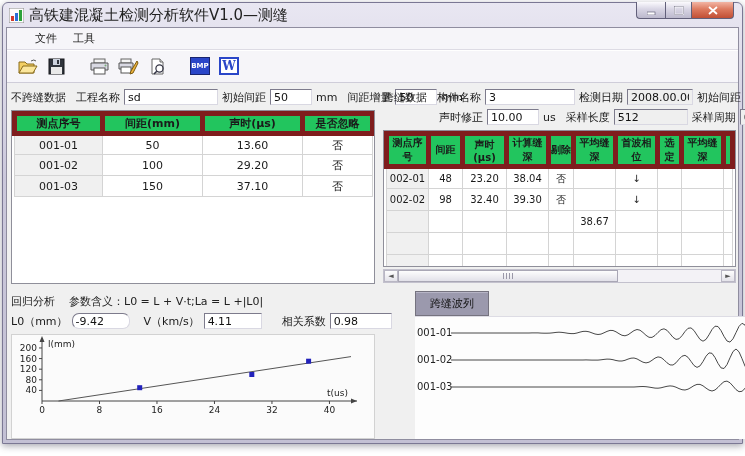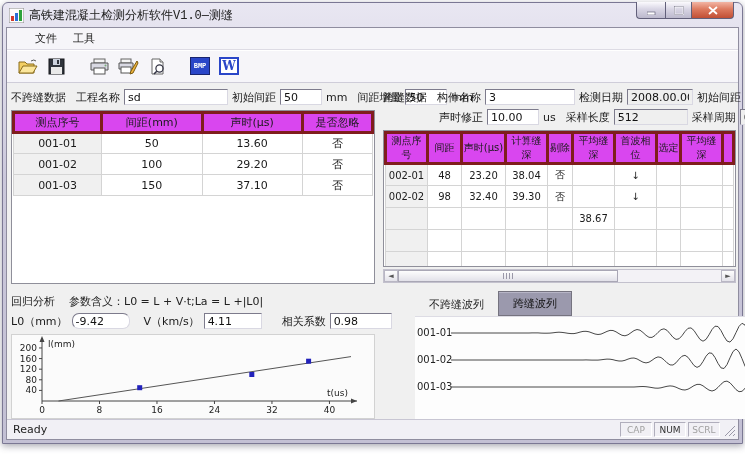--- a/index.html
+++ b/index.html
@@ -5,37 +5,37 @@
   *{box-sizing:border-box;margin:0;padding:0;}
   html,body{width:745px;height:456px;background:#ffffff;
     font-family:"DejaVu Sans","Liberation Sans",sans-serif;font-size:11px;color:#1a1a1a;overflow:hidden;}
   .window{position:absolute;left:2px;top:2px;width:741px;height:442px;
     background:linear-gradient(#e9e7f2,#cbc8db 40%,#c3c0d4);
     border:1px solid #7b7894;border-radius:6px 6px 0 0;
     box-shadow:0 2px 7px rgba(60,60,80,.45);display:flex;flex-direction:column;}
   
   .titlebar{height:24px;display:flex;align-items:center;padding:0 6px;position:relative;flex:0 0 auto;}
   .app-icon{width:15px;height:15px;margin-right:5px;flex:0 0 auto;}
-  .title-text{font-size:12px;color:#222;white-space:nowrap;font-family:Liberation Mono, monospace;}
+  .title-text{font-size:15px;color:#222;white-space:nowrap;}
   .winbtns{position:absolute;right:8px;top:-1px;display:flex;}
   .wbtn{height:17px;border:1px solid #62607a;border-top:none;display:flex;align-items:center;justify-content:center;
     background:linear-gradient(#fbfafd,#d8d5e4 45%,#bcb9cd);}
   .wbtn.min{width:29px;border-radius:0 0 0 4px;border-right:none;}
   .wbtn.max{width:27px;}
   .wbtn.close{width:42px;border-radius:0 0 4px 0;border-left:none;
     background:linear-gradient(#f2b5a4,#dd7a5f 45%,#c14f35);}
   
   .frame{flex:1;margin:0 3px 3px 3px;background:#f0f0f0;border:1px solid #8f8d9f;
     display:flex;flex-direction:column;min-height:0;}
   .menubar{height:22px;background:#f6f5f9;border-bottom:1px solid #dddbe4;display:flex;align-items:center;padding:0 20px;flex:0 0 auto;}
   .menu-item{padding:2px 8px;color:#222;}
   .toolbar{height:33px;background:#f6f5f9;border-bottom:1px solid #cfcdd9;box-shadow:inset 0 1px 0 #ffffff;
     display:flex;align-items:center;padding:0 8px;flex:0 0 auto;}
   .tool{width:24px;height:24px;display:flex;align-items:center;justify-content:center;margin-right:5px;}
-  .tool.gap{margin-left:14px;font-family:Liberation Mono, monospace;}
+  .tool.gap{margin-left:14px;}
   .badge-bmp{width:20px;height:18px;background:#2a46c8;border:1px solid #18246e;color:#fff;
     font-size:7px;font-weight:bold;display:flex;align-items:center;justify-content:center;letter-spacing:0;}
   .badge-w{width:20px;height:18px;background:#fff;border:2px solid #2a46c8;color:#2a46c8;
     font-size:12px;font-weight:bold;font-family:"DejaVu Serif","Liberation Serif",serif;
     display:flex;align-items:center;justify-content:center;}
   
   .client{flex:1;padding:4px 3px 0 4px;display:flex;flex-direction:column;min-height:0;}
   .top-row{display:flex;flex:0 0 200px;}
   .panel-left{width:364px;margin-right:8px;}
   .panel-right{width:353px;}
@@ -43,21 +43,21 @@
   .lbl{margin-right:4px;}
   .grp-title{margin-right:10px;}
   .tb{height:16px;border:1px solid;border-color:#7d7b8c #d9d8e2 #d9d8e2 #7d7b8c;background:#fff;
     font-size:11px;padding:0 3px;font-family:inherit;color:#111;margin-right:4px;}
   .tb.ro{background:#efefef;}
   .unit{margin-right:10px;}
   .tablebox{background:#fff;border:1px solid #8f8f9a;margin-top:3px;overflow:hidden;}
   .tablebox.nc{height:174px;}
   .tablebox.cr{height:137px;}
   table{border-collapse:collapse;width:100%;table-layout:fixed;font-size:11px;}
-  th{background:#d946ef;font-weight:normal;border:3px solid #7f1d1d;height:20px;text-align:center;overflow:hidden;}
+  th{background:#22c55e;font-weight:bold;border:5px solid #7f1d1d;height:20px;text-align:center;overflow:hidden;}
   td{border:1px solid #d4d4d4;height:21px;text-align:center;overflow:hidden;background:#fff;}
   td:first-child{background:#f0f0f0;}
   .cross-table{font-size:10px;}
   .cross-table th{height:22px;}
   .cross-table td{height:22px;}
   .cross-table th:nth-child(1){width:42px;} .cross-table th:nth-child(2){width:34px;}
   .cross-table th:nth-child(3){width:44px;} .cross-table th:nth-child(4){width:42px;}
   .cross-table th:nth-child(5){width:25px;} .cross-table th:nth-child(6){width:42px;}
   .cross-table th:nth-child(7){width:42px;} .cross-table th:nth-child(8){width:24px;}
   .cross-table th:nth-child(9){width:42px;}
@@ -183,21 +183,21 @@
     </div>
 
     <div class="client">
 
       <div class="top-row">
 
         <div class="panel-left">
           <div class="fields-row">
             <span class="grp-title">不跨缝数据</span>
             <span class="lbl">工程名称</span>
-            <input class="tb" style="width: 104px;" value="sd">
+            <input class="tb" style="width: 94px;" value="sd">
             <span class="lbl">初始间距</span>
             <input class="tb" style="width: 42px;" value="50">
             <span class="unit">mm</span>
             <span class="lbl">间距增量</span>
             <input class="tb" style="width: 42px;" value="50">
             <span class="unit">mm</span>
           </div>
           <div class="tablebox nc">
             <table class="nc-table">
               <thead>
@@ -392,42 +392,30 @@
                 <line x1="46.5" y1="66.0" x2="339.0" y2="21.6" stroke="#555555"></line>
                 <rect x="125.2" y="50.2" width="5" height="5" fill="#2222bb"></rect>
                 <rect x="237.3" y="37.0" width="5" height="5" fill="#2222bb"></rect>
                 <rect x="294.1" y="23.7" width="5" height="5" fill="#2222bb"></rect>
               </svg>
           </div>
         </div>
 
         <div class="wavepanel">
           <div class="tabs">
-            <div class="tab">不跨缝波列</div>
             <div class="tab active">跨缝波列</div>
           </div>
           <div class="wavebox">
             <svg width="349" height="94" viewBox="0 0 349 94">
                 <text x="2" y="19" font-size="10" fill="#222">001-01</text>
                 <path d="M36 16 L39 16.0 L42 16.0 L45 16.0 L48 16.0 L51 16.0 L54 16.0 L57 16.0 L60 16.0 L63 16.0 L66 16.0 L69 16.0 L72 16.0 L75 16.0 L78 16.0 L81 16.0 L84 16.0 L87 16.0 L90 16.0 L93 16.0 L96 16.0 L99 16.0 L102 16.0 L105 16.0 L108 16.0 L111 16.0 L114 16.0 L117 15.9 L120 15.9 L123 15.9 L126 16.1 L129 16.2 L132 16.2 L135 16.1 L138 15.8 L141 15.4 L144 15.2 L147 15.4 L150 15.8 L153 16.3 L156 16.6 L159 16.6 L162 16.0 L165 15.1 L168 14.4 L171 14.3 L174 14.8 L177 15.9 L180 17.0 L183 17.5 L186 17.1 L189 15.8 L192 14.4 L195 13.4 L198 13.5 L201 14.8 L204 16.7 L207 18.3 L210 18.8 L213 17.8 L216 15.7 L219 13.6 L222 12.5 L225 13.2 L228 15.5 L231 18.3 L234 20.3 L237 20.4 L240 18.5 L243 15.4 L246 12.7 L249 11.8 L252 13.3 L255 16.7 L258 20.3 L261 22.4 L264 21.8 L267 18.7 L270 14.5 L273 11.3 L276 10.9 L279 13.5 L282 18.1 L285 22.4 L288 24.2 L291 22.4 L294 17.8 L297 12.5 L300 9.2 L303 9.5 L306 13.6 L309 19.4 L312 24.0 L315 25.1 L318 21.8 L321 15.6 L324 9.4 L327 6.3 L330 8.0 L333 13.6 L336 20.6 L339 25.3 L342 25.2 L345 20.2" fill="none" stroke="#333" stroke-width="0.9"></path>
                 <text x="2" y="46" font-size="10" fill="#222">001-02</text>
                 <path d="M36 43 L39 43.0 L42 43.0 L45 43.0 L48 43.0 L51 43.0 L54 43.0 L57 43.0 L60 43.0 L63 43.0 L66 43.0 L69 43.0 L72 43.0 L75 43.0 L78 43.0 L81 43.0 L84 43.0 L87 43.0 L90 43.0 L93 43.0 L96 43.0 L99 43.0 L102 43.0 L105 43.0 L108 43.0 L111 43.0 L114 43.0 L117 43.0 L120 43.0 L123 43.0 L126 43.0 L129 43.0 L132 43.0 L135 43.0 L138 43.0 L141 43.0 L144 43.0 L147 43.0 L150 43.0 L153 43.0 L156 43.0 L159 43.0 L162 43.0 L165 43.0 L168 43.0 L171 42.9 L174 43.0 L177 43.1 L180 43.1 L183 43.1 L186 42.8 L189 42.4 L192 42.1 L195 42.2 L198 42.7 L201 43.5 L204 44.0 L207 44.0 L210 43.3 L213 42.1 L216 41.2 L219 41.0 L222 41.9 L225 43.6 L228 45.2 L231 45.9 L234 45.2 L237 43.3 L240 41.1 L243 39.9 L246 40.5 L249 42.8 L252 45.8 L255 47.9 L258 48.0 L261 45.8 L264 42.2 L267 39.2 L270 38.3 L273 40.3 L276 44.4 L279 48.5 L282 50.4 L285 48.9 L288 44.5 L291 39.2 L294 35.9 L297 36.3 L300 40.5 L303 46.4 L306 50.9 L309 51.5 L312 47.6 L315 40.8 L318 34.5 L321 32.0 L324 34.8 L327 41.6 L330 49.1 L333 53.2 L336 51.5 L339 44.6 L342 35.8 L345 29.5" fill="none" stroke="#333" stroke-width="0.9"></path>
                 <text x="2" y="73" font-size="10" fill="#222">001-03</text>
                 <path d="M36 70 L39 70.0 L42 70.0 L45 70.0 L48 70.0 L51 70.0 L54 70.0 L57 70.0 L60 70.0 L63 70.0 L66 70.0 L69 70.0 L72 70.0 L75 70.0 L78 70.0 L81 70.0 L84 70.0 L87 70.0 L90 70.0 L93 70.0 L96 70.0 L99 70.0 L102 70.0 L105 70.0 L108 70.0 L111 70.0 L114 70.0 L117 70.0 L120 70.0 L123 70.0 L126 70.0 L129 70.0 L132 70.0 L135 70.0 L138 70.0 L141 70.0 L144 70.0 L147 70.0 L150 70.0 L153 70.0 L156 70.0 L159 70.0 L162 70.0 L165 70.0 L168 70.0 L171 70.0 L174 70.0 L177 70.0 L180 70.0 L183 70.0 L186 70.0 L189 70.0 L192 70.0 L195 70.0 L198 70.0 L201 70.0 L204 70.0 L207 70.0 L210 70.0 L213 70.0 L216 70.0 L219 70.0 L222 69.8 L225 69.6 L228 69.5 L231 69.7 L234 70.1 L237 70.6 L240 71.1 L243 71.2 L246 70.8 L249 70.0 L252 69.3 L255 68.9 L258 69.2 L261 70.2 L264 71.6 L267 72.7 L270 73.0 L273 72.2 L276 70.5 L279 68.6 L282 67.4 L285 67.4 L288 68.8 L291 71.1 L294 73.1 L297 74.0 L300 73.0 L303 70.4 L306 67.2 L309 64.7 L312 64.1 L315 65.8 L318 69.1 L321 72.6 L324 74.7 L327 74.3 L330 71.4 L333 67.0 L336 63.1 L339 61.6 L342 63.2 L345 67.7" fill="none" stroke="#333" stroke-width="0.9"></path>
               </svg>
           </div>
         </div>
       </div>
     </div>
 
-    <div class="statusbar">
-      <span class="status-text">Ready</span>
-      <div class="skey dim">CAP</div>
-      <div class="skey">NUM</div>
-      <div class="skey dim">SCRL</div>
-      <svg class="grip" viewBox="0 0 13 15">
-        <line x1="12" y1="4" x2="2" y2="14" stroke="#9a98a8"></line>
-        <line x1="12" y1="8" x2="6" y2="14" stroke="#9a98a8"></line>
-        <line x1="12" y1="12" x2="10" y2="14" stroke="#9a98a8"></line>
-      </svg>
-    </div>
   </div>
 </div>
 
 </body></html>

